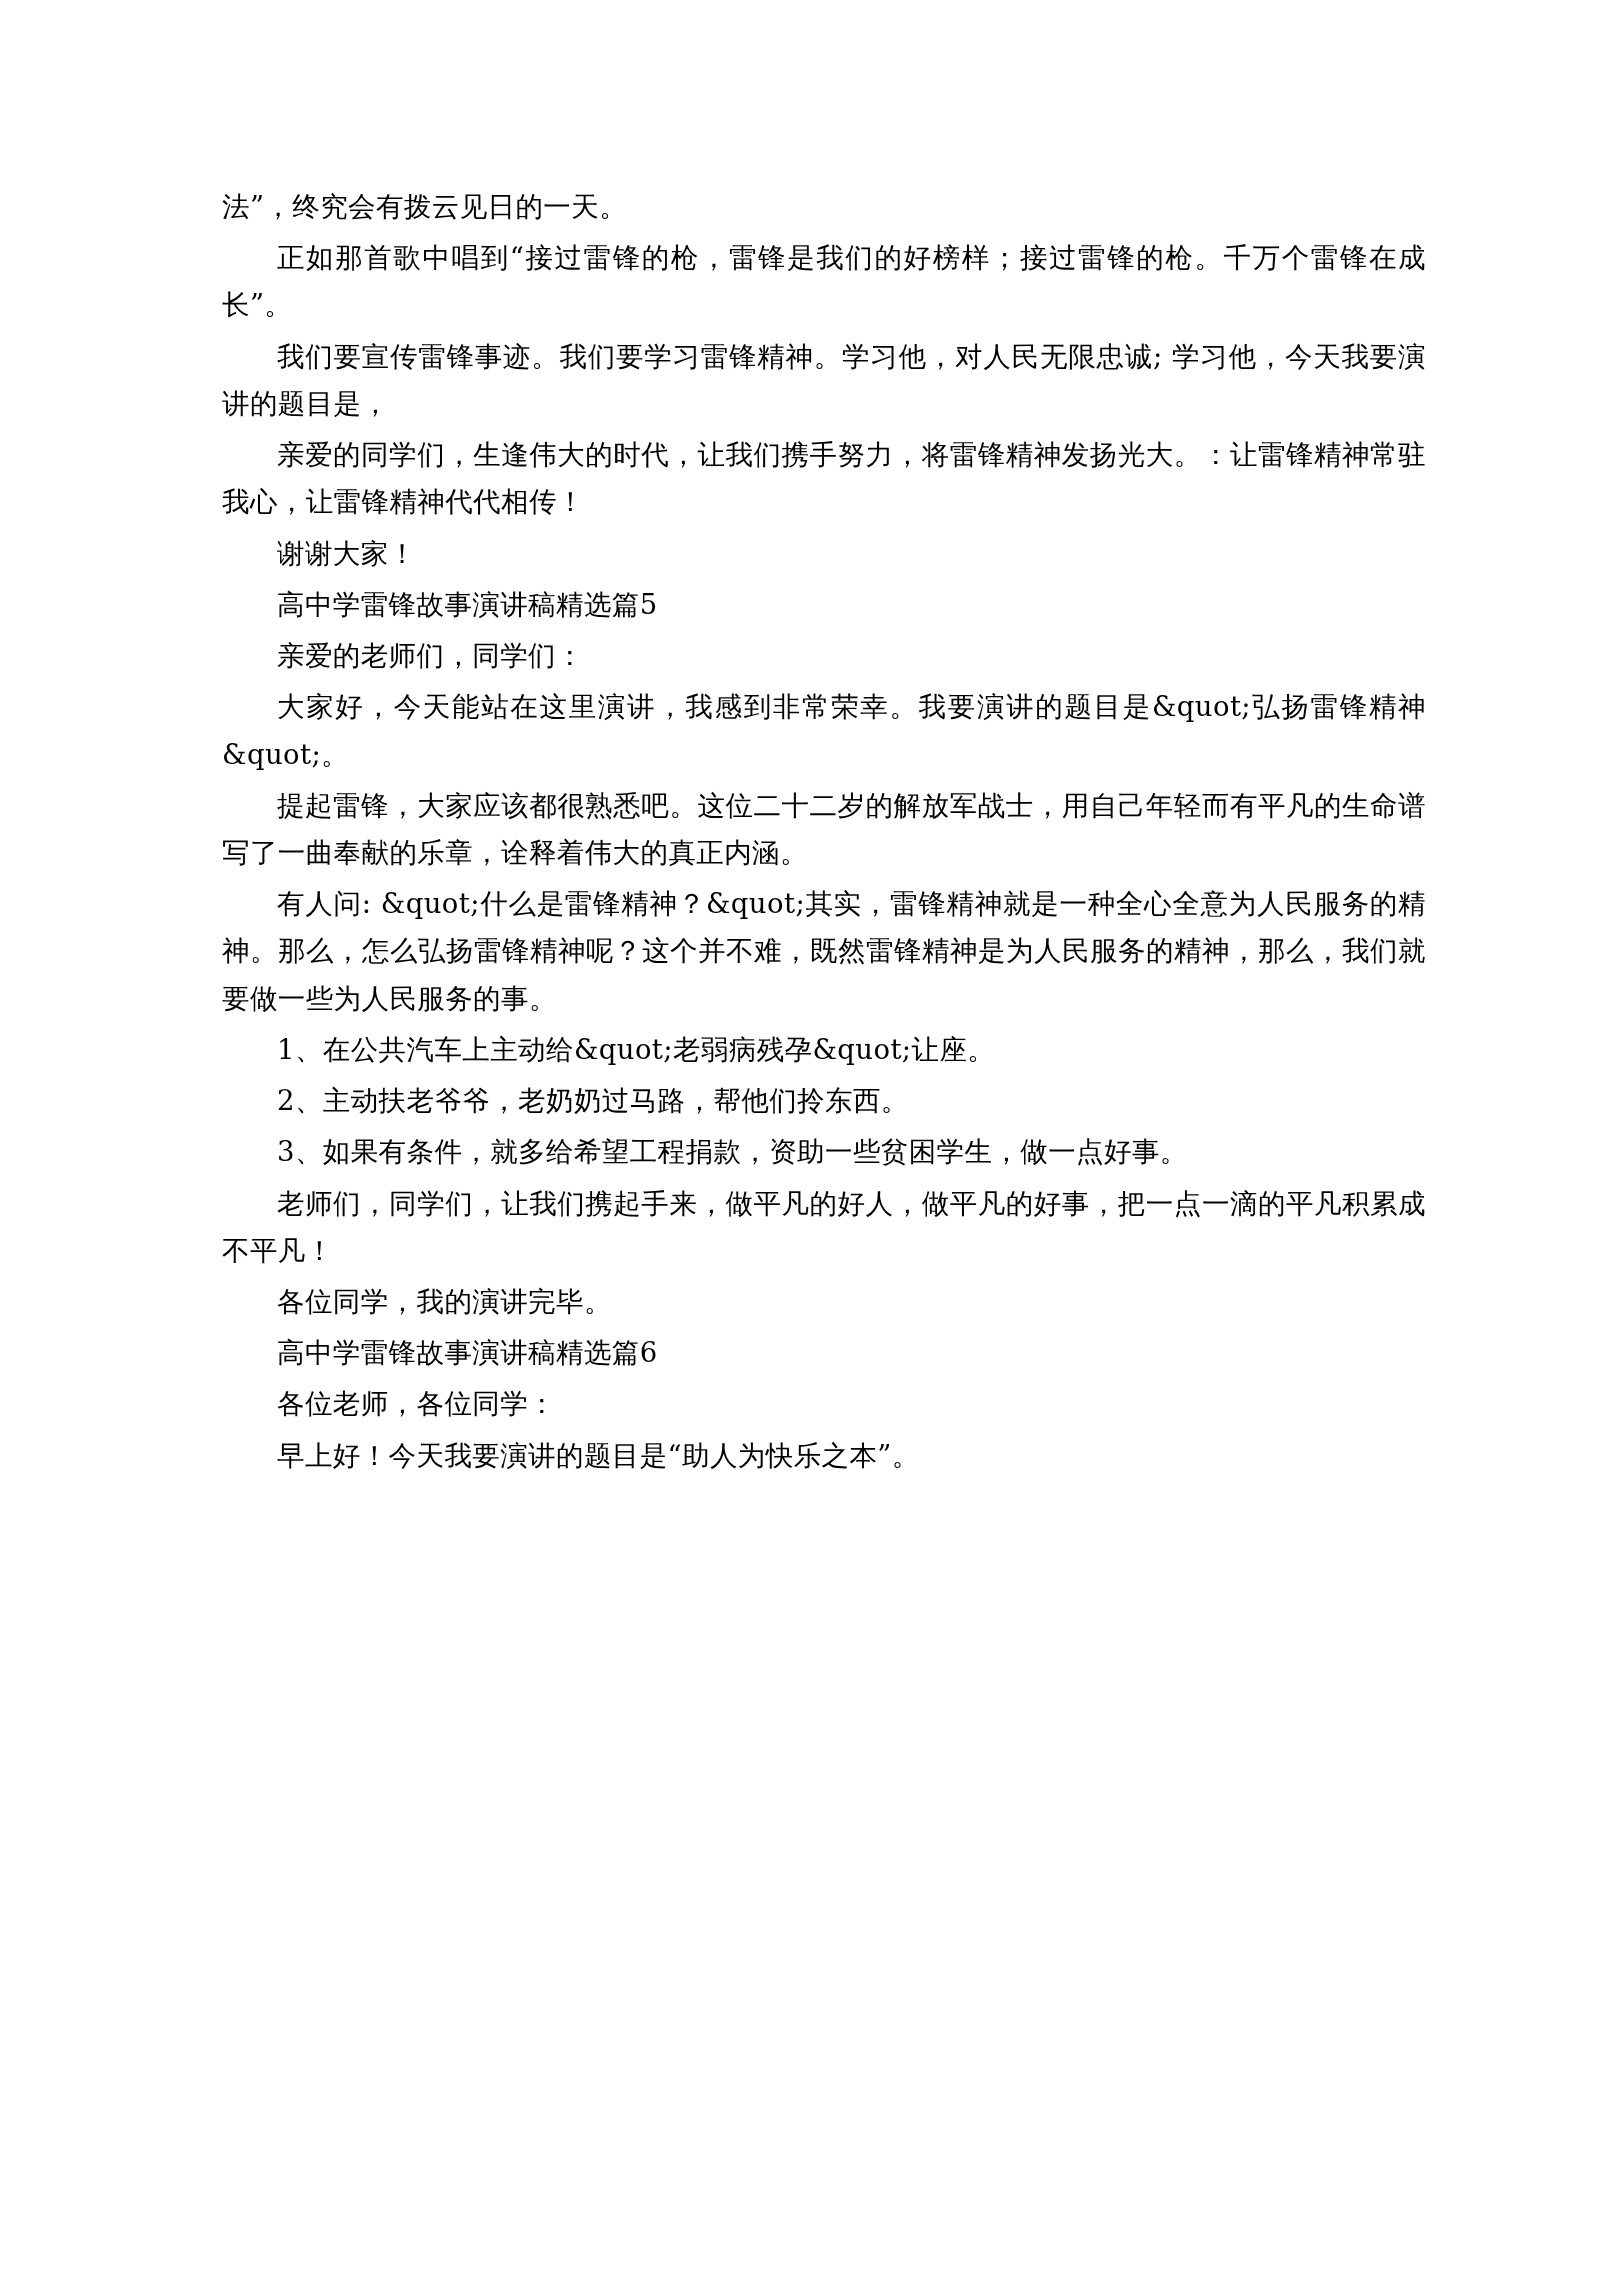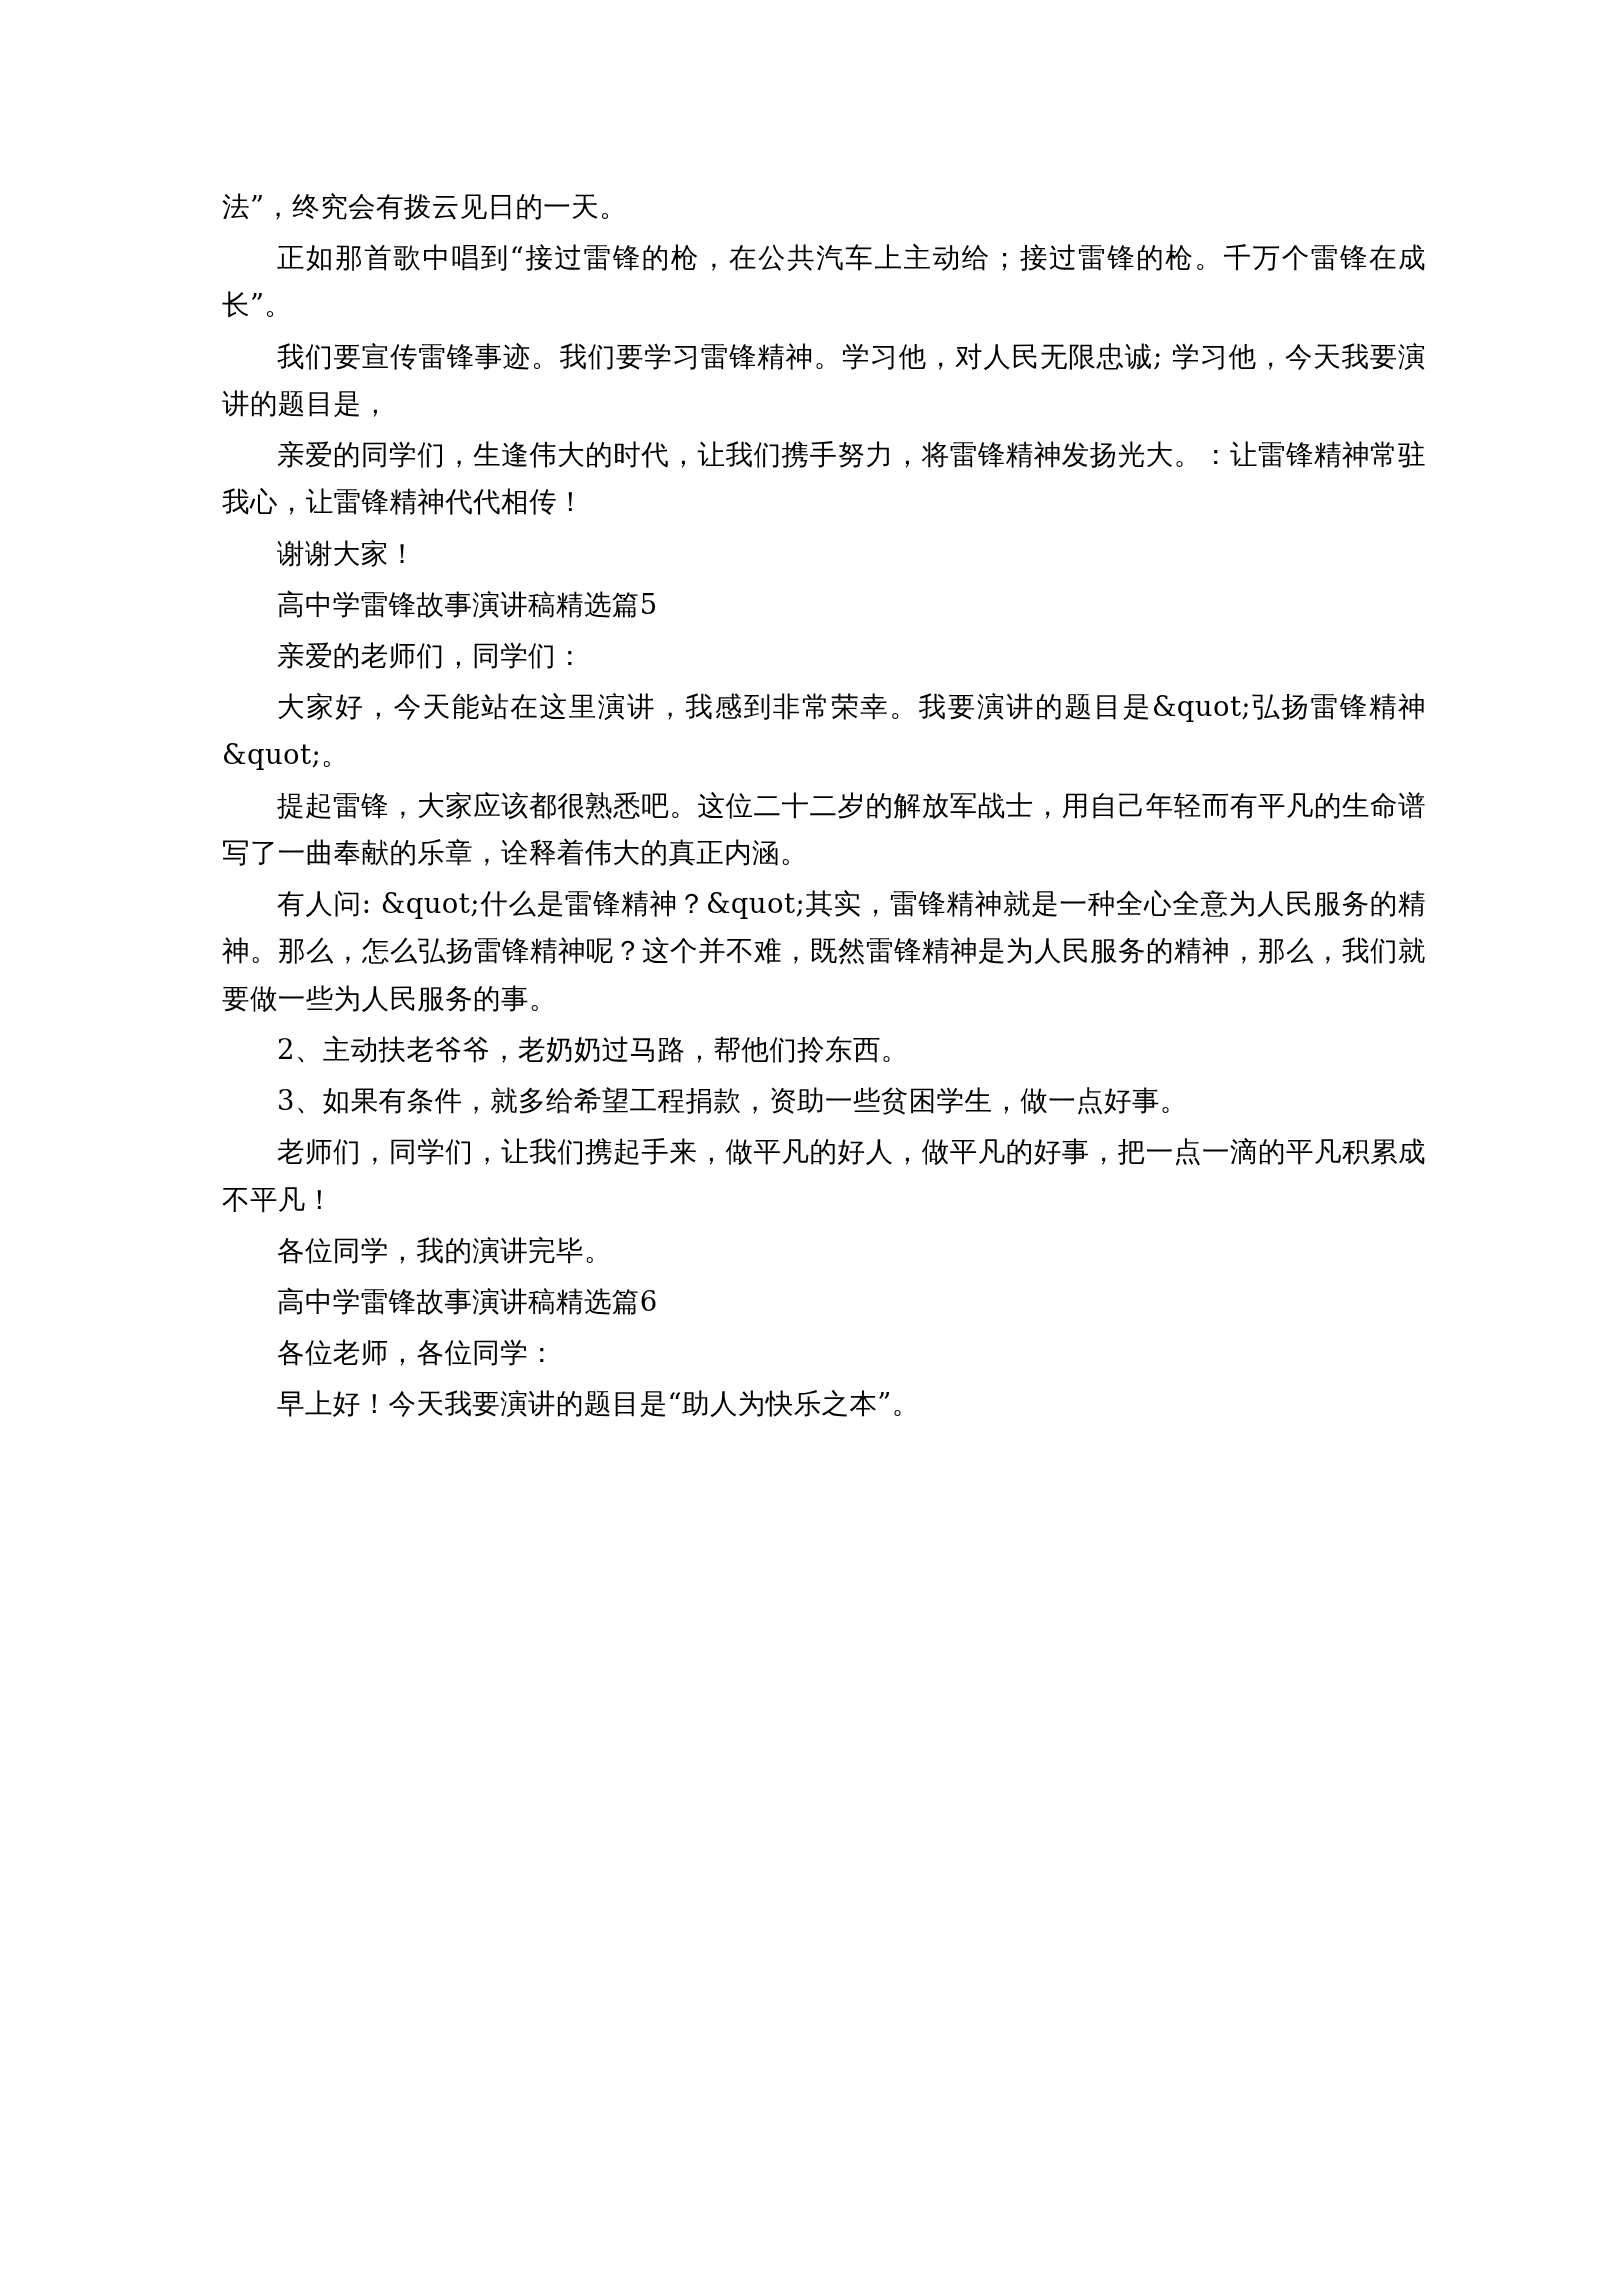--- a/index.html
+++ b/index.html
@@ -43,29 +43,30 @@
     text-indent: 55px;
     font-weight: 400;
   }
 </style>
 </head>
 <body>
 
 <div class="page">
   <div class="doc-body">
     <p class="noindent">法”，终究会有拨云见日的一天。</p>
-    <p class="indent">正如那首歌中唱到“接过雷锋的枪，在公共汽车上主动给；接过雷锋的枪。千万个雷锋在成长”。</p>
+    <p class="indent">正如那首歌中唱到“接过雷锋的枪，雷锋是我们的好榜样；接过雷锋的枪。千万个雷锋在成长”。</p>
     <p class="indent">我们要宣传雷锋事迹。我们要学习雷锋精神。学习他，对人民无限忠诚; 学习他，今天我要演讲的题目是，</p>
     <p class="indent">亲爱的同学们，生逢伟大的时代，让我们携手努力，将雷锋精神发扬光大。：让雷锋精神常驻我心，让雷锋精神代代相传！</p>
     <p class="indent">谢谢大家！</p>
     <p class="heading">高中学雷锋故事演讲稿精选篇5</p>
     <p class="indent">亲爱的老师们，同学们：</p>
     <p class="indent">大家好，今天能站在这里演讲，我感到非常荣幸。我要演讲的题目是&amp;quot;弘扬雷锋精神&amp;quot;。</p>
     <p class="indent">提起雷锋，大家应该都很熟悉吧。这位二十二岁的解放军战士，用自己年轻而有平凡的生命谱写了一曲奉献的乐章，诠释着伟大的真正内涵。</p>
     <p class="indent">有人问: &amp;quot;什么是雷锋精神？&amp;quot;其实，雷锋精神就是一种全心全意为人民服务的精神。那么，怎么弘扬雷锋精神呢？这个并不难，既然雷锋精神是为人民服务的精神，那么，我们就要做一些为人民服务的事。</p>
+    <p class="indent">1、在公共汽车上主动给&amp;quot;老弱病残孕&amp;quot;让座。</p>
     <p class="indent">2、主动扶老爷爷，老奶奶过马路，帮他们拎东西。</p>
     <p class="indent">3、如果有条件，就多给希望工程捐款，资助一些贫困学生，做一点好事。</p>
     <p class="indent">老师们，同学们，让我们携起手来，做平凡的好人，做平凡的好事，把一点一滴的平凡积累成不平凡！</p>
     <p class="indent">各位同学，我的演讲完毕。</p>
     <p class="heading">高中学雷锋故事演讲稿精选篇6</p>
     <p class="indent">各位老师，各位同学：</p>
     <p class="indent">早上好！今天我要演讲的题目是“助人为快乐之本”。</p>
   </div>
 </div>
 

